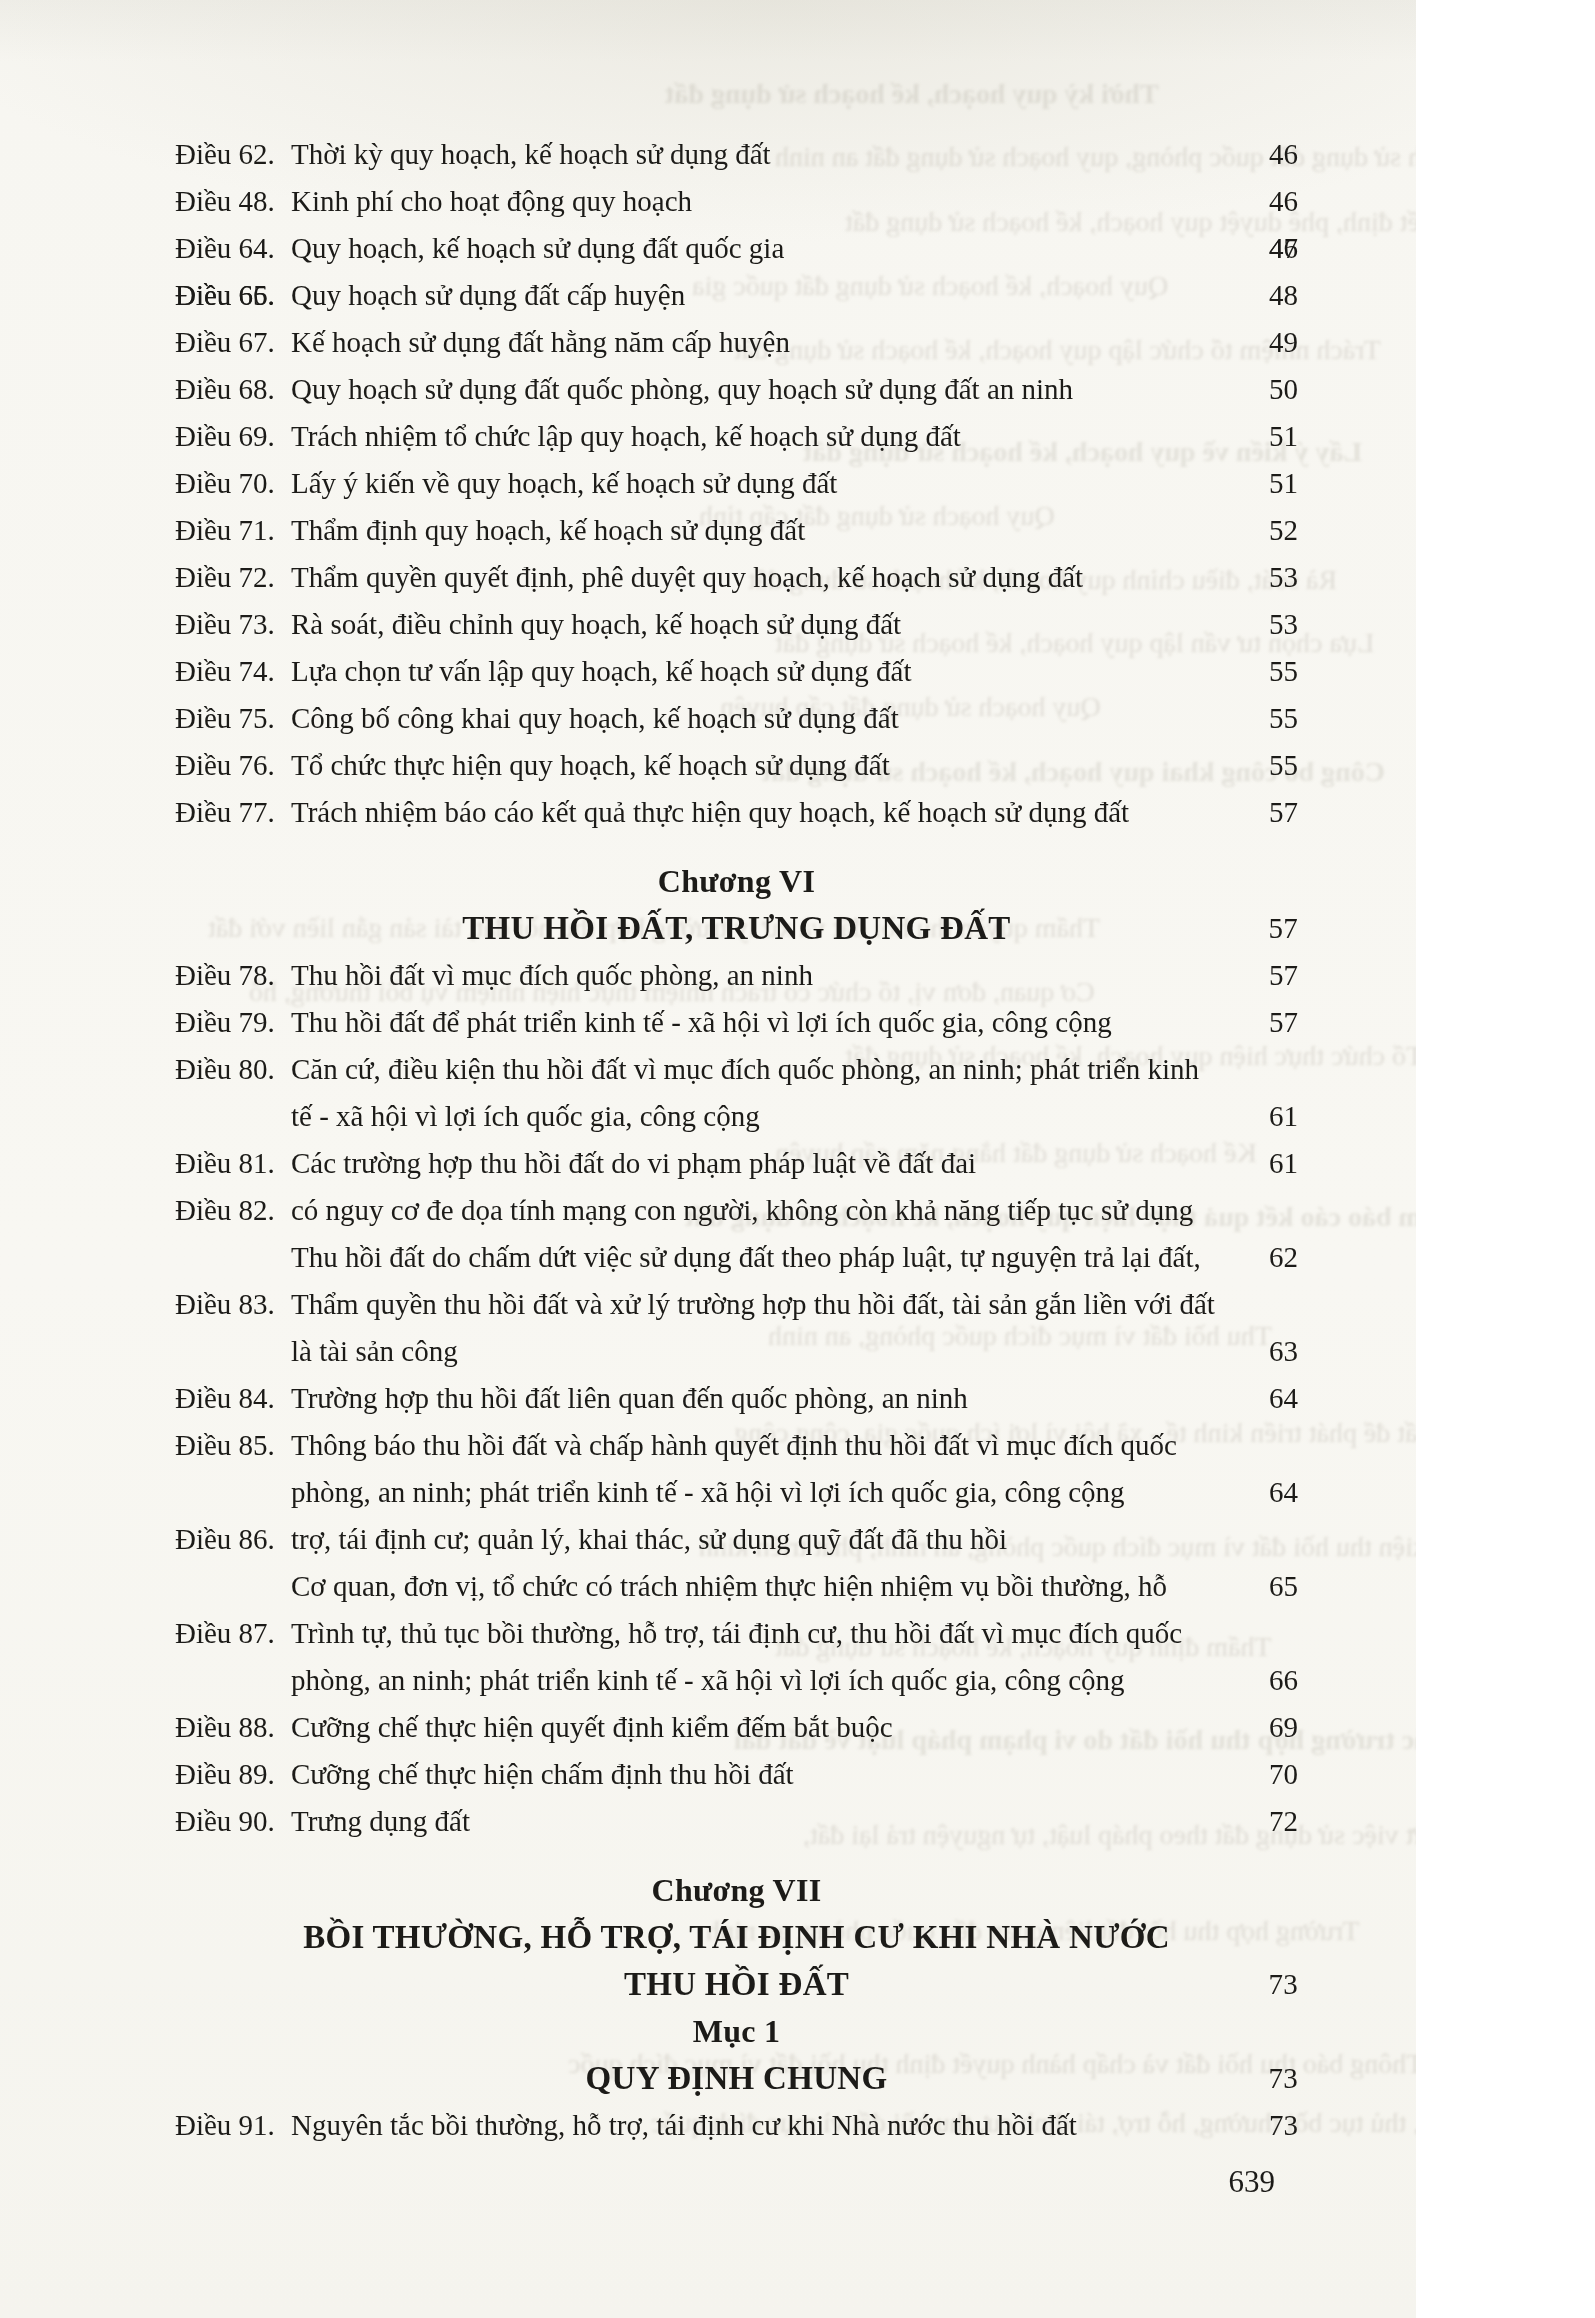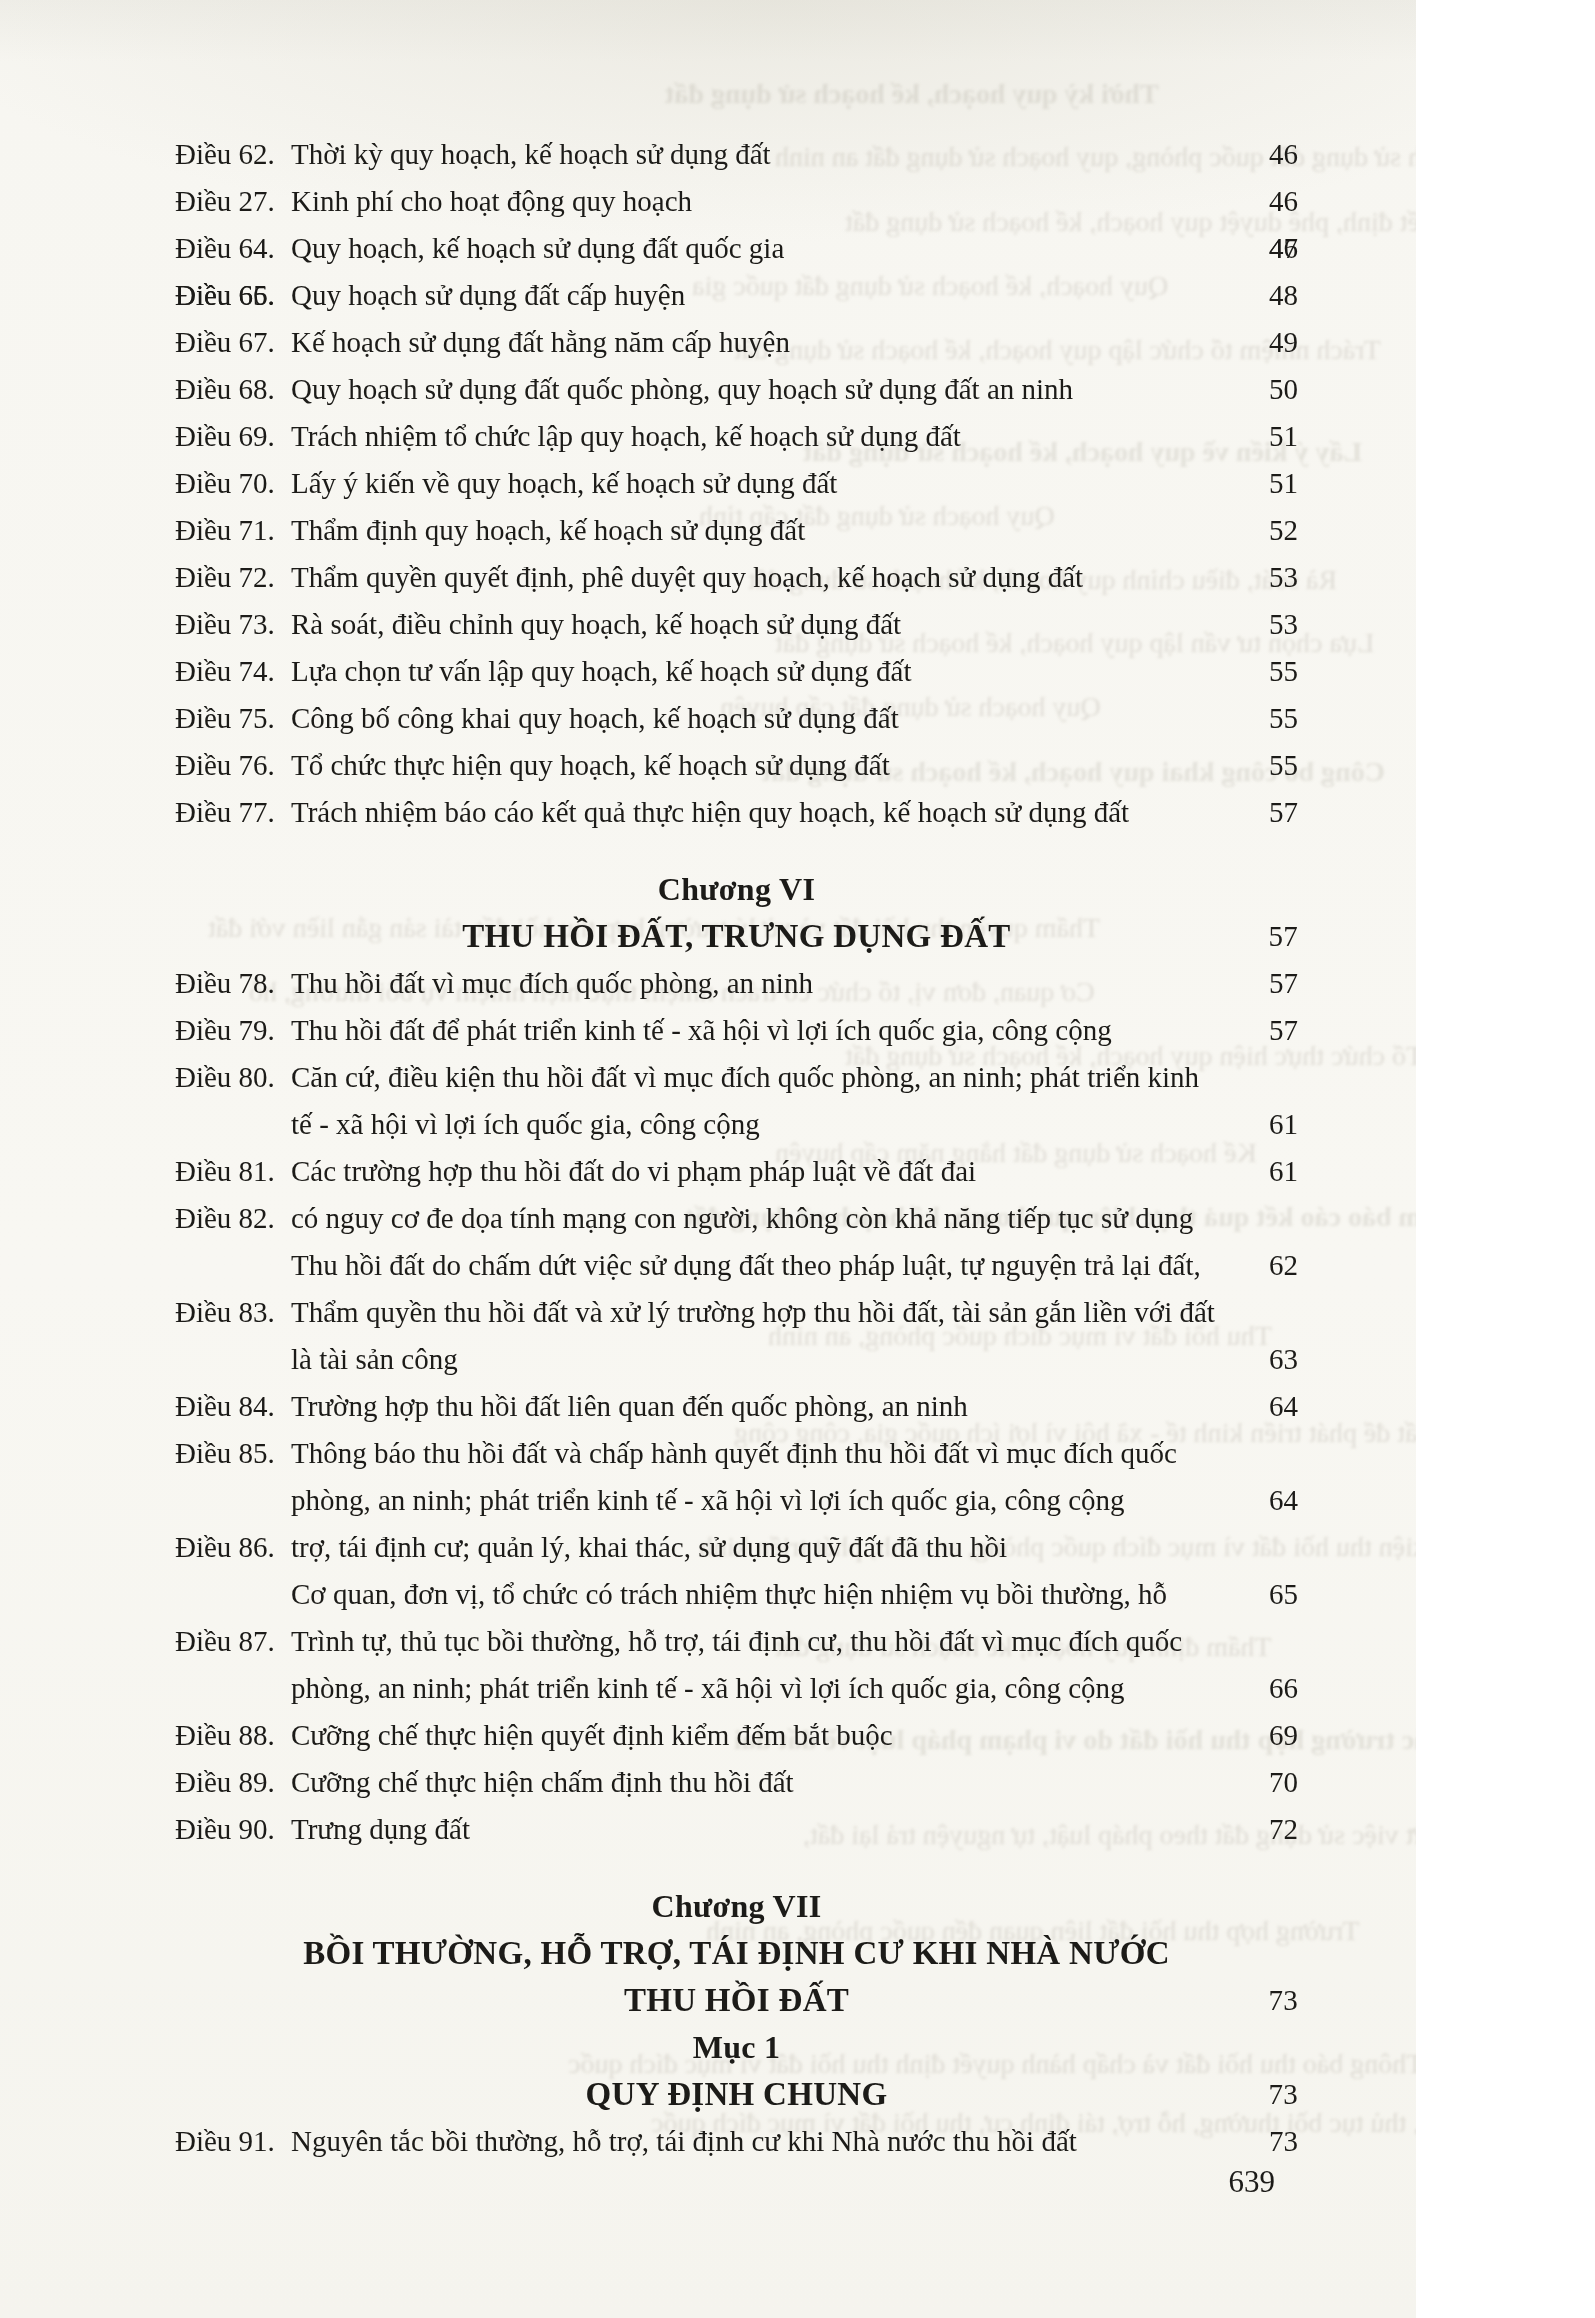--- a/index.html
+++ b/index.html
@@ -43,21 +43,21 @@
     position: absolute; right: 0; bottom: 0;
     line-height: 47px; font-size: 29px; font-weight: normal;
   }
   .row.chead {
     text-align: center;
     padding-left: 91px; padding-right: 91px;
     font-weight: bold; font-size: 33px;
     letter-spacing: 0.3px;
   }
   .row.chead.cnum { font-size: 32px; }
-  .mt-chapter { margin-top: 30px; }
+  .mt-chapter { margin-top: 22px; }
 
   .folio {
     position: absolute; top: 2164px; right: 141px;
     font-size: 31px; line-height: 35px; z-index: 2;
   }
 </style>
 </head>
 <body style="--ink: #1c1b18;">
 
 <div class="page">
@@ -88,21 +88,21 @@
       <div class="ghost" style="top: 2048px; left: 568px;">Thông báo thu hồi đất và chấp hành quyết định thu hồi đất vì mục đích quốc</div>
       <div class="ghost" style="top: 2107px; left: 651px;">Trình tự, thủ tục bồi thường, hỗ trợ, tái định cư, thu hồi đất vì mục đích quốc</div>
     </div>
   <div class="toc" id="toc">
       <div class="row entry">
         <span class="label">Điều 62.</span>
         <span class="ln">Thời kỳ quy hoạch, kế hoạch sử dụng đất</span>
         <span class="pg">46</span>
       </div>
       <div class="row entry">
-        <span class="label">Điều 27.</span>
+        <span class="label">Điều 48.</span>
         <span class="ln">Kinh phí cho hoạt động quy hoạch</span>
         <span class="pg">46</span>
       </div>
       <div class="row entry">
         <span class="label">Điều 64.</span>
         <span class="ln">Quy hoạch, kế hoạch sử dụng đất quốc gia</span>
         <span class="pg">46</span>
       </div>
       <div class="row entry">
         <span class="label">Điều 65.</span>

